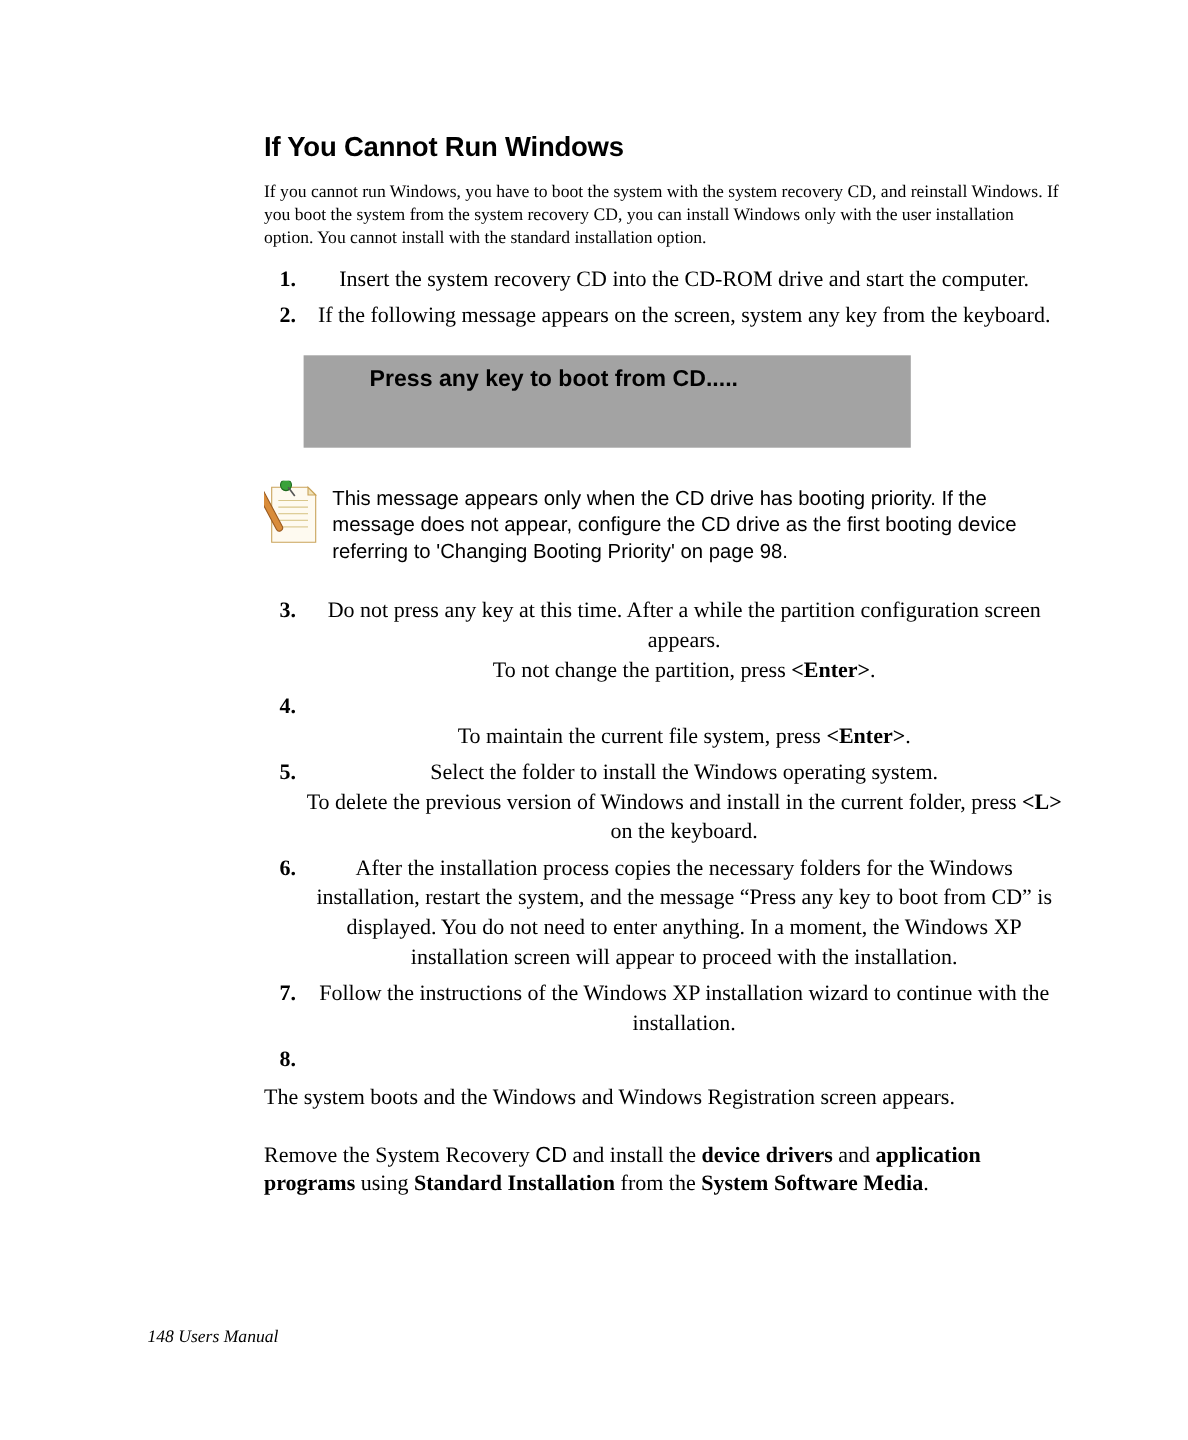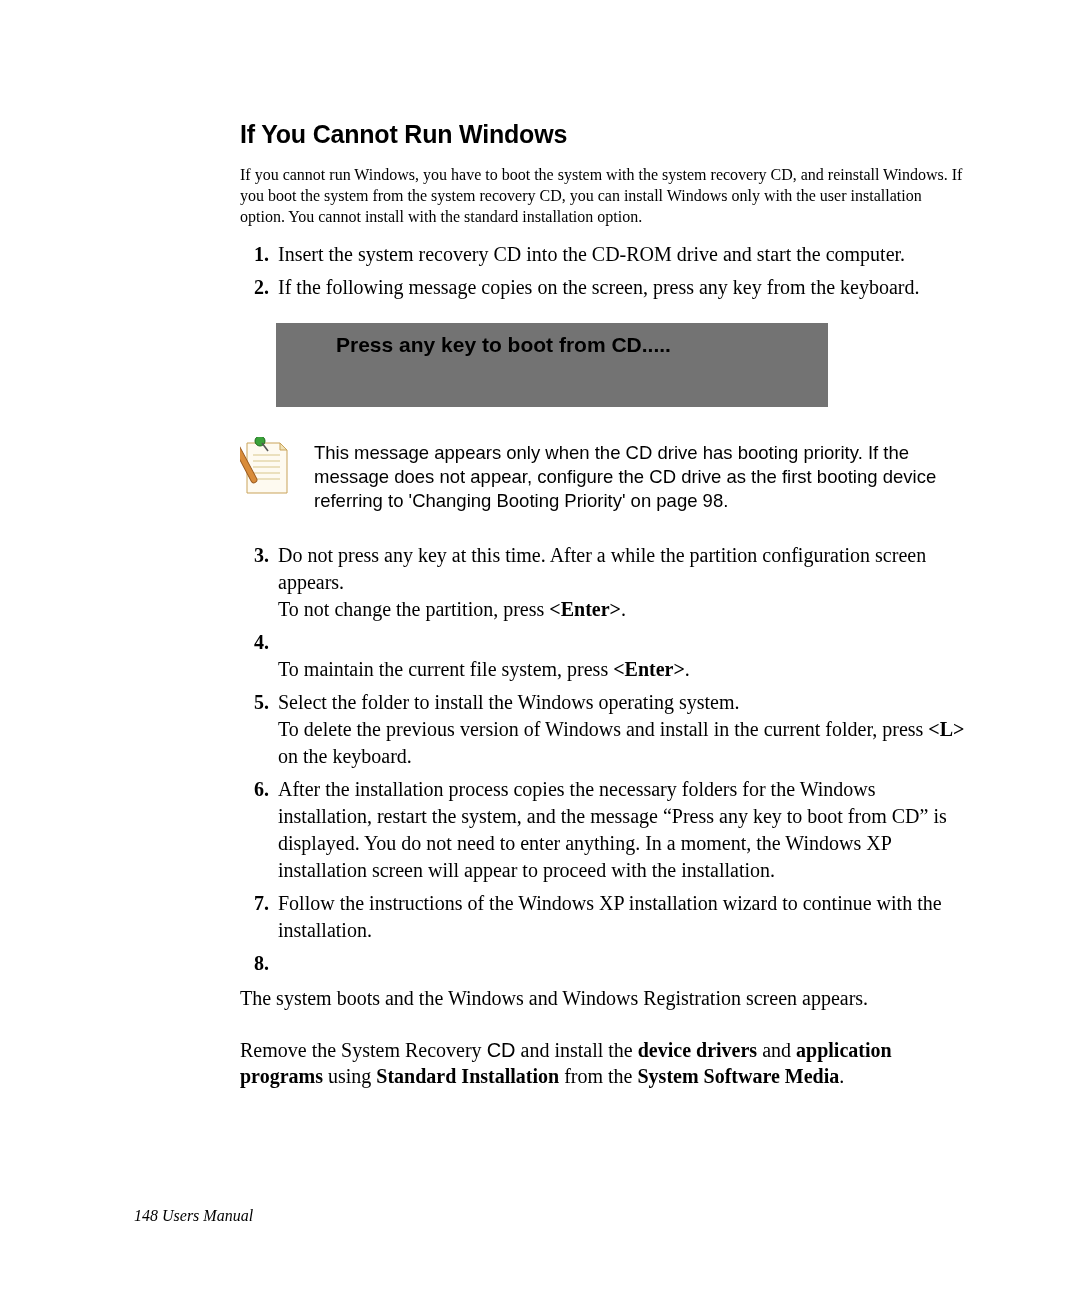--- a/index.html
+++ b/index.html
@@ -27,48 +27,49 @@
     font-size: 16px;
     line-height: 1.3;
     margin-bottom: 14px;
   }
   ol.steps {
     list-style: decimal;
     padding-left: 34px;
     margin: 0;
     font-size: 20px;
     line-height: 1.35;
+    text-align: center;
   }
   ol.steps > li {
     padding-left: 4px;
     margin-bottom: 6px;
   }
   ol.steps > li::marker {
     font-weight: bold;
   }
   .boot-box {
     margin: 22px 0 30px 36px;
-    background: #737373;
+    background: #a3a3a3;
     width: 552px;
     height: 84px;
     padding-top: 10px;
     box-sizing: border-box;
   }
   .boot-text {
     font-family: Arial, Helvetica, sans-serif;
     font-weight: bold;
     font-size: 21px;
     color: #000;
     text-align: left;
     padding-left: 60px;
   }
   .note-row {
     display: flex;
     align-items: flex-start;
-    gap: 24px;
+    gap: 12px;
     margin: 10px 0 28px 0;
   }
   .note-icon {
     flex: 0 0 50px;
     height: 60px;
     position: relative;
   }
   .note-text {
     font-family: Arial, Helvetica, sans-serif;
     font-size: 18.5px;
@@ -95,21 +96,21 @@
 <body>
 
 <div class="page">
 
   <h2 class="section-title">If You Cannot Run Windows</h2>
 
   <p class="intro">If you cannot run Windows, you have to boot the system with the system recovery CD, and reinstall Windows. If you boot the system from the system recovery CD, you can install Windows only with the user installation option. You cannot install with the standard installation option.</p>
 
   <ol class="steps">
     <li><span>Insert the system recovery CD into the CD-ROM drive and start the computer.</span></li>
-    <li><span>If the following message copies on the screen, press any key from the keyboard.</span></li>
+    <li><span>If the following message appears on the screen, system any key from the keyboard.</span></li>
   </ol>
 
   <div class="boot-box">
     <div class="boot-text">Press any key to  boot from CD.....</div>
   </div>
 
   <div class="note-row">
     <div class="note-icon">
       <svg viewBox="0 0 50 62" width="50" height="62">
 

